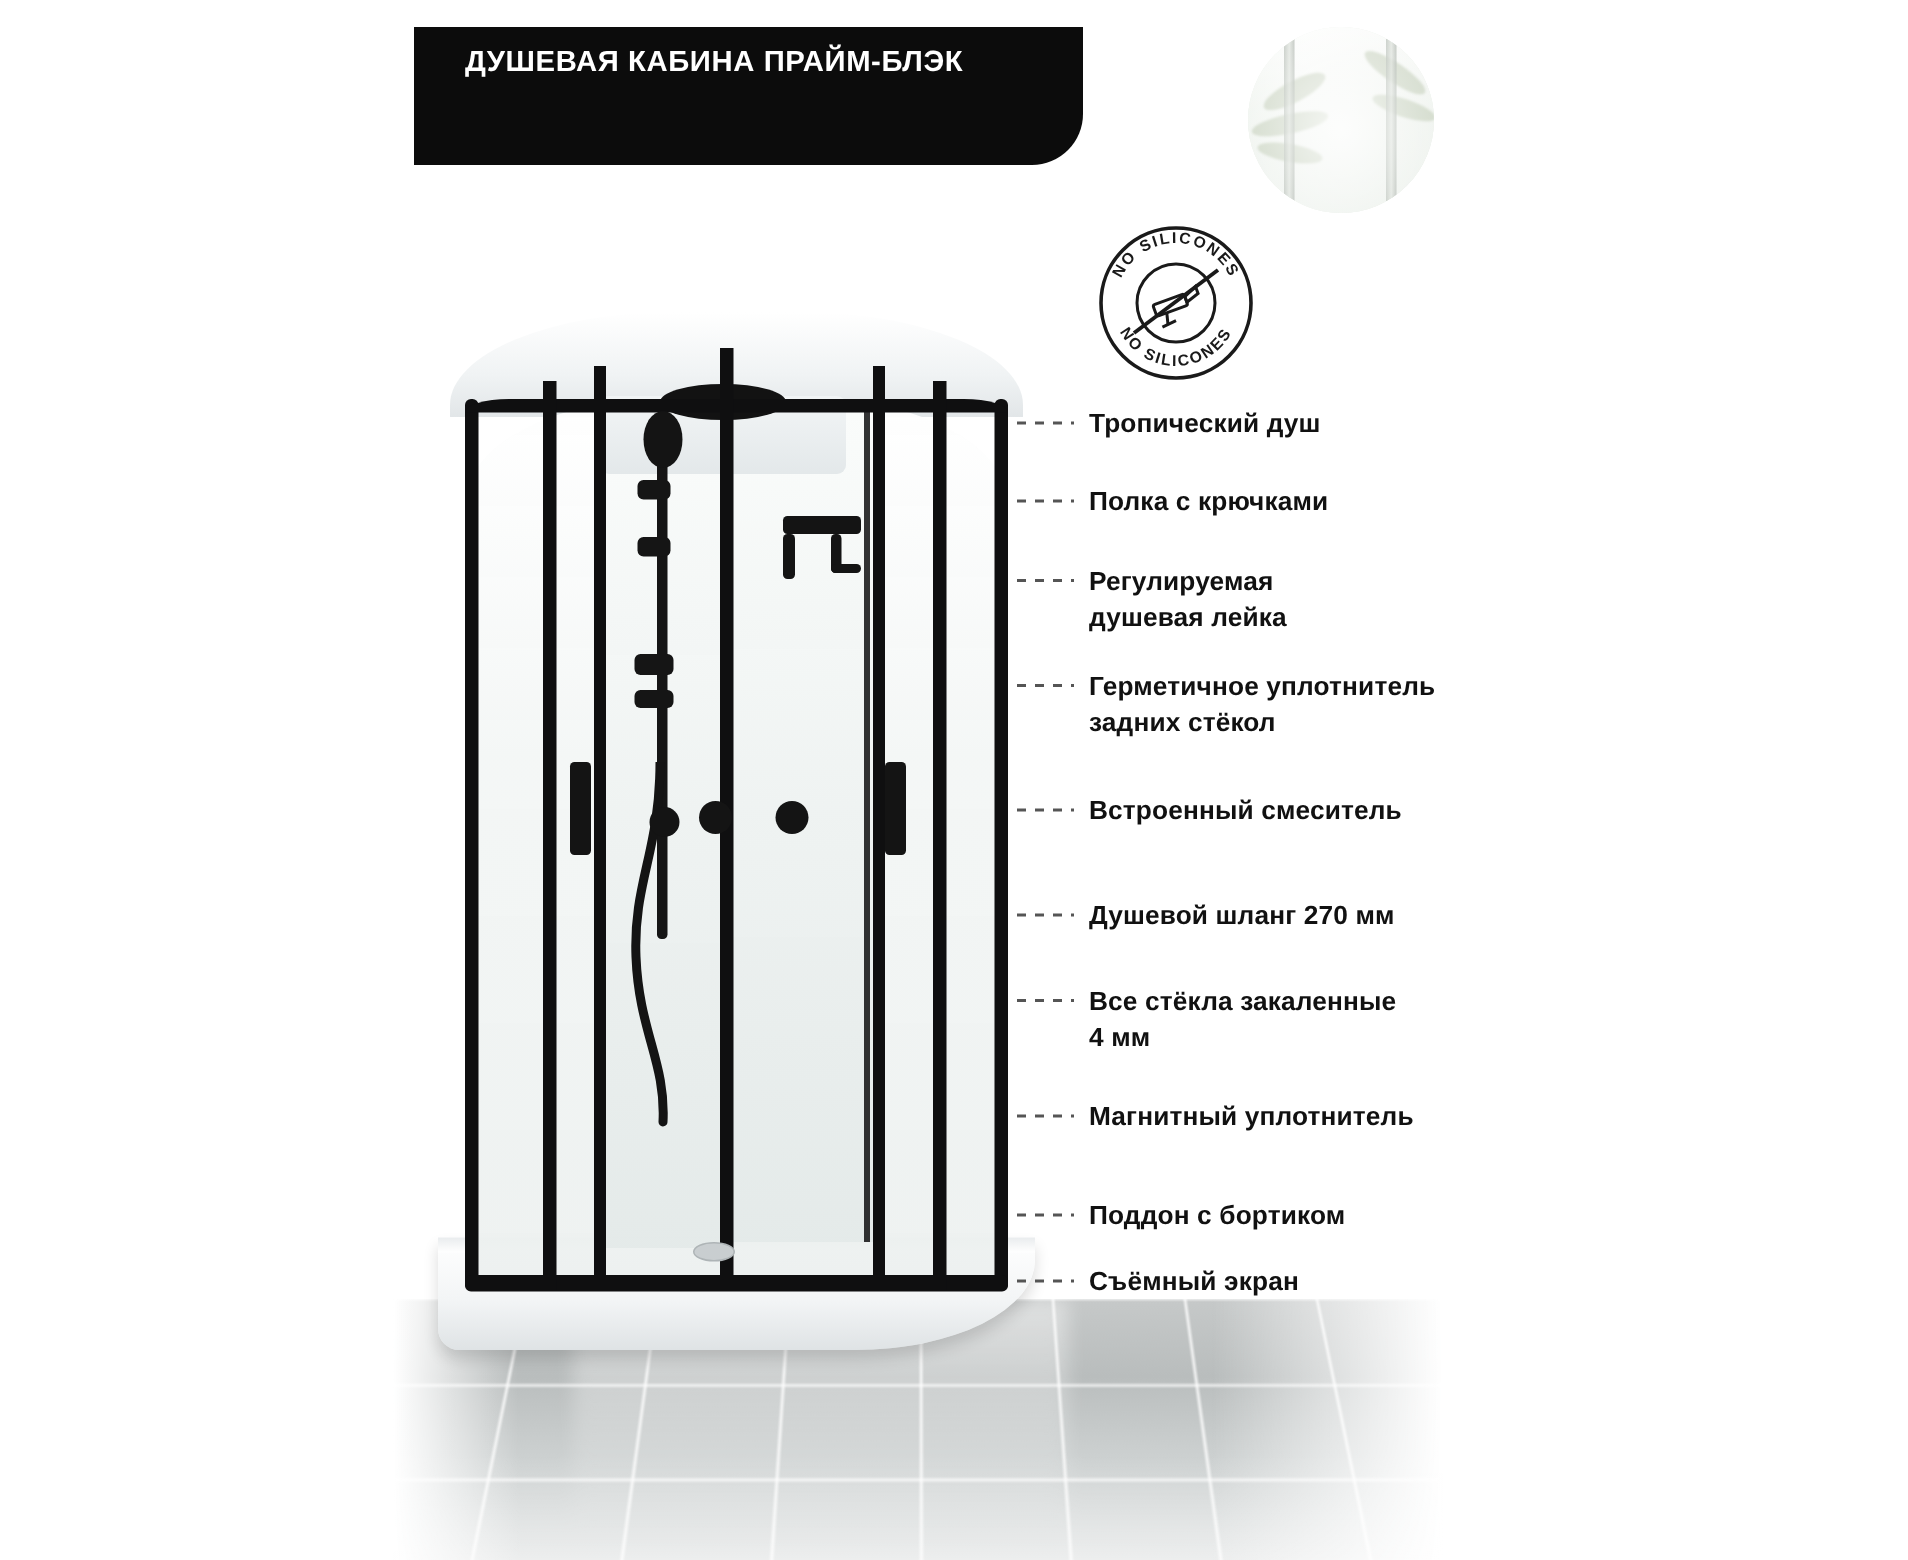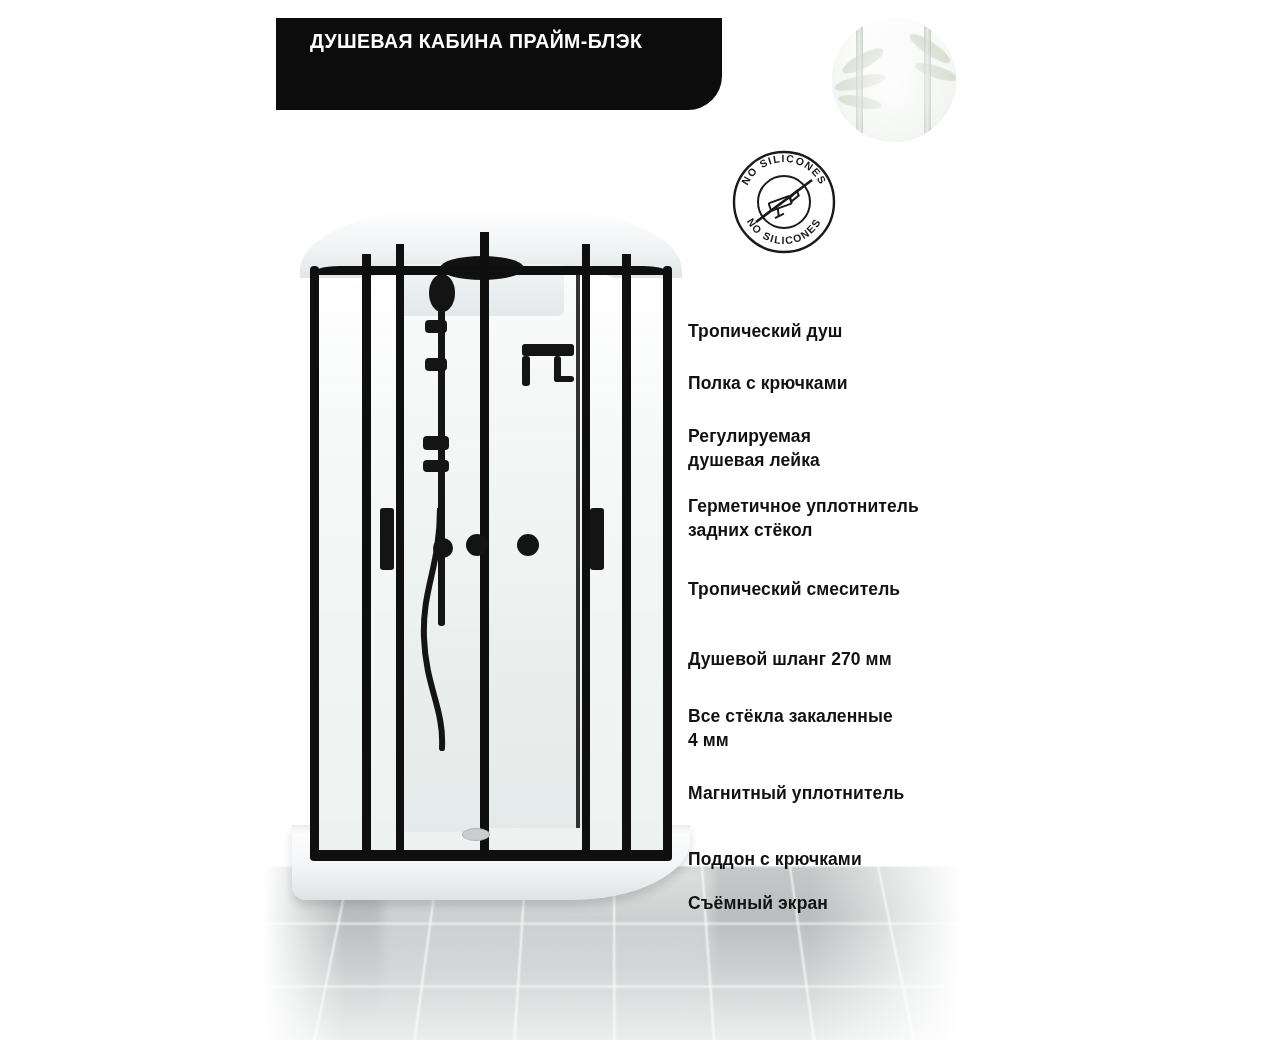--- a/index.html
+++ b/index.html
@@ -245,21 +245,20 @@
     position: absolute;
     left: 678px;
     top: 270px;
     width: 560px;
   }
   .feature-row {
     position: relative;
     display: flex;
     align-items: flex-start;
     margin-bottom: 0px;
-    flex-direction: column;
   }
   .feature-leader {
     flex: 0 0 38px;
     height: 2px;
     margin-top: 11px;
     background-image: linear-gradient(to right, #555 0 6px, transparent 6px 12px);
     background-size: 12px 2px;
     background-repeat: repeat-x;
   }
   .feature-text {
@@ -398,42 +397,42 @@
   </div>
 
   <div class="feature-row" style="position:absolute; top:175px;">
     <div class="feature-leader"></div>
     <div class="feature-text">Герметичное уплотнитель
 задних стёкол</div>
   </div>
 
   <div class="feature-row" style="position:absolute; top:258px;">
     <div class="feature-leader"></div>
-    <div class="feature-text">Тропический смеситель</div>
+    <div class="feature-text">Встроенный смеситель</div>
   </div>
 
   <div class="feature-row" style="position:absolute; top:328px;">
     <div class="feature-leader"></div>
     <div class="feature-text">Душевой шланг 270 мм</div>
   </div>
 
   <div class="feature-row" style="position:absolute; top:385px;">
     <div class="feature-leader"></div>
     <div class="feature-text">Все стёкла закаленные
 4 мм</div>
   </div>
 
   <div class="feature-row" style="position:absolute; top:462px;">
     <div class="feature-leader"></div>
     <div class="feature-text">Магнитный уплотнитель</div>
   </div>
 
   <div class="feature-row" style="position:absolute; top:528px;">
     <div class="feature-leader"></div>
-    <div class="feature-text">Поддон с крючками</div>
+    <div class="feature-text">Поддон с бортиком</div>
   </div>
 
   <div class="feature-row" style="position:absolute; top:572px;">
     <div class="feature-leader"></div>
     <div class="feature-text">Съёмный экран</div>
   </div>
 
 </div>
 
 </body></html>

